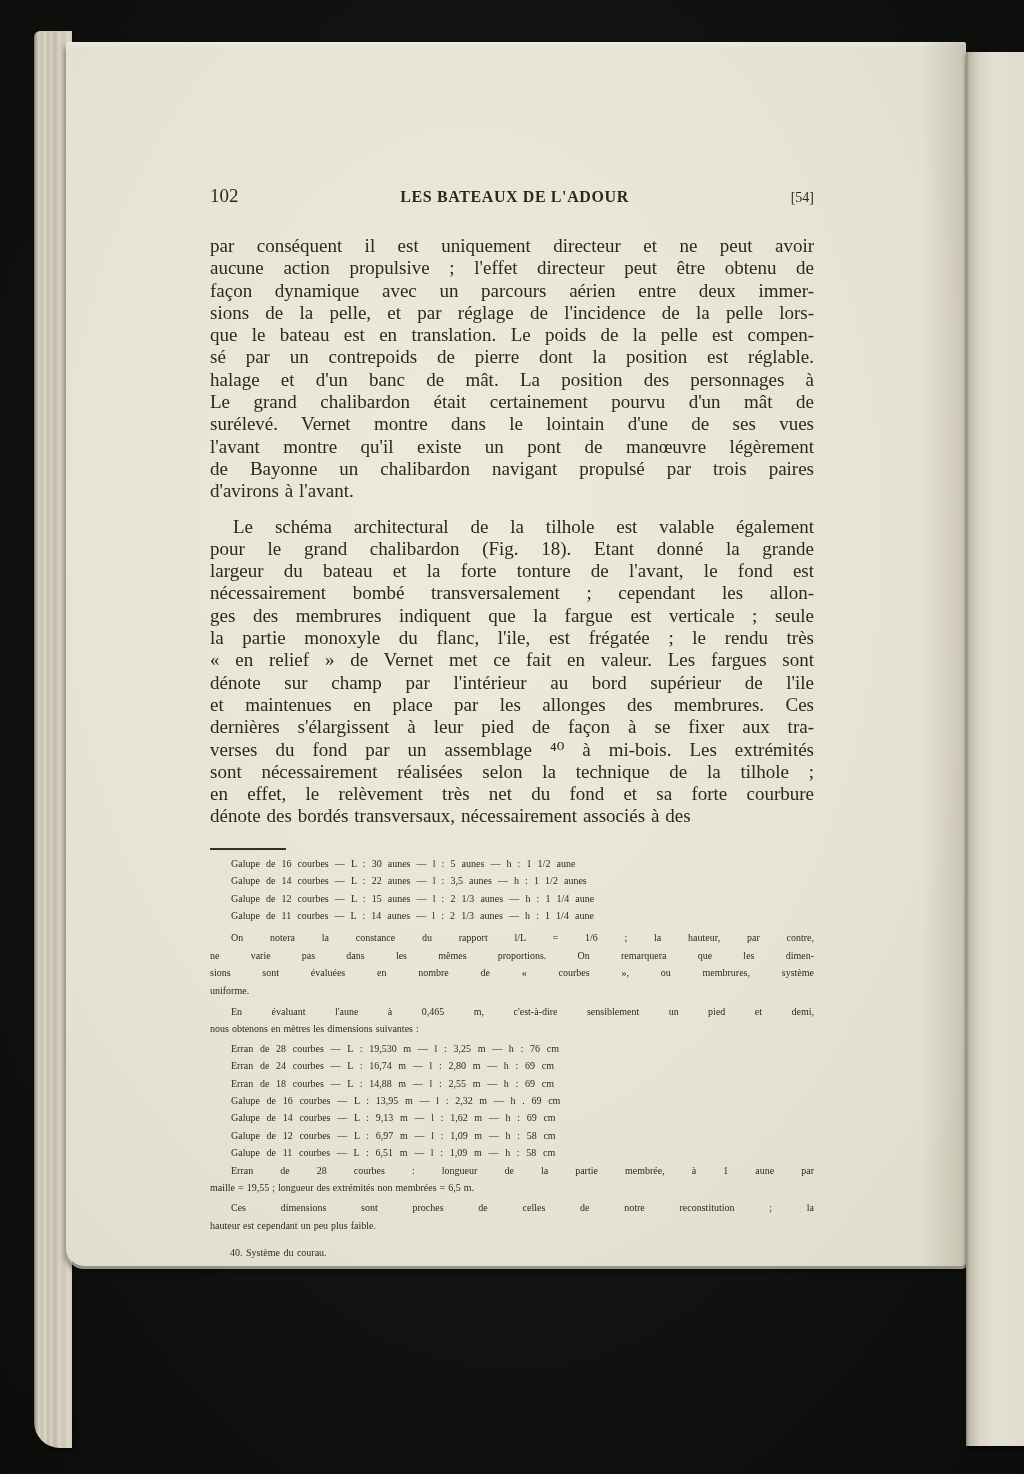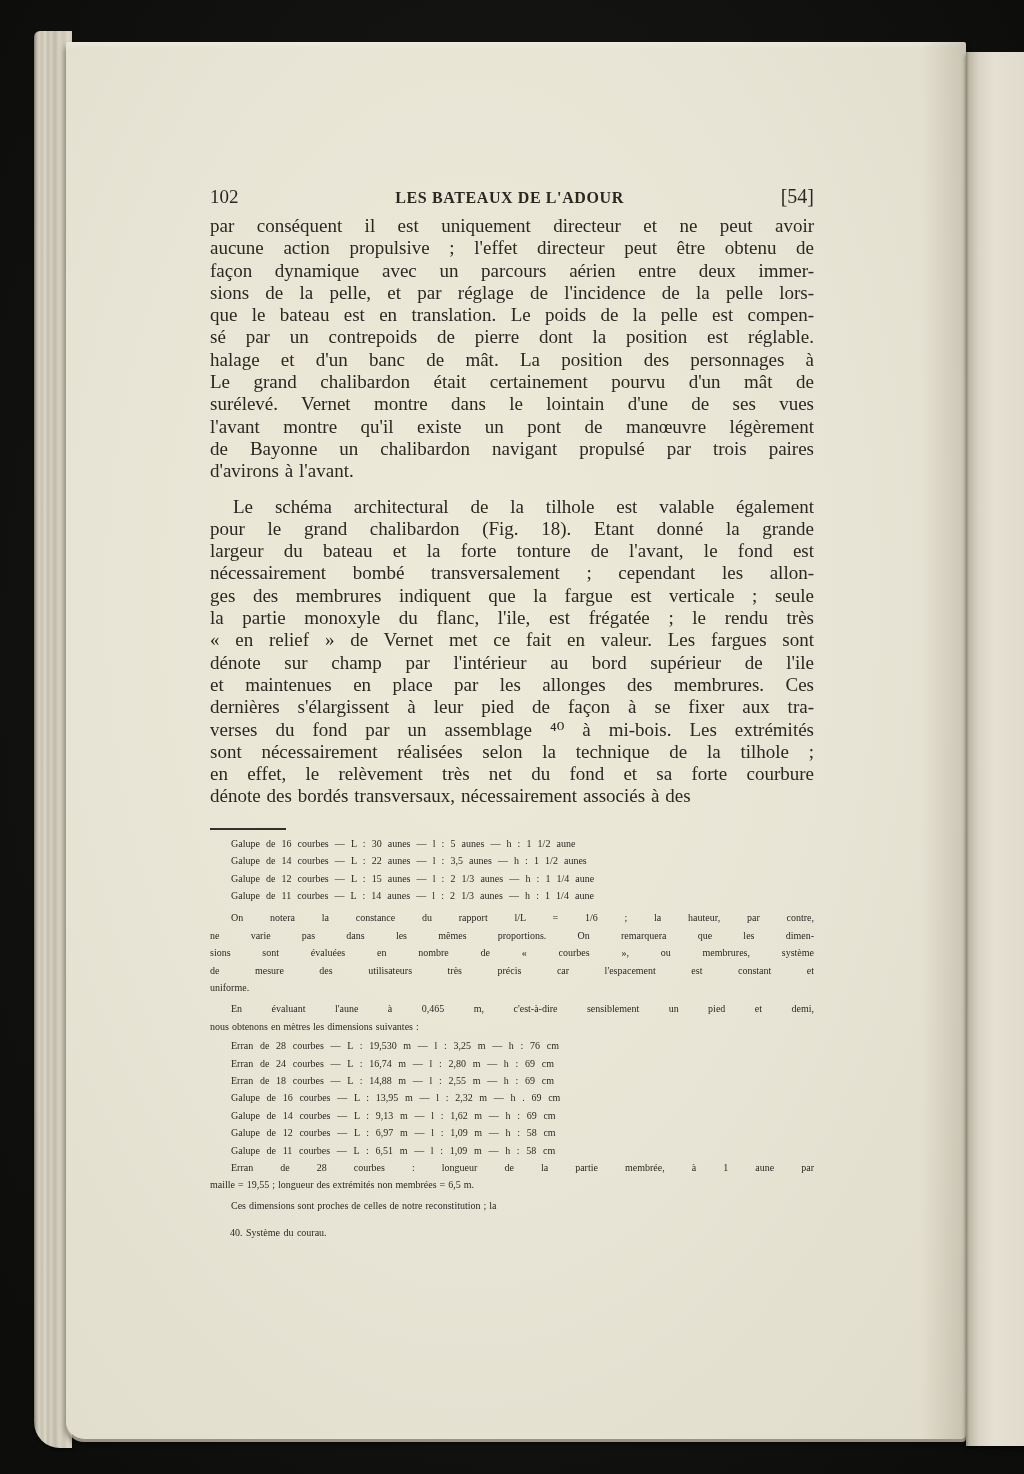--- a/index.html
+++ b/index.html
@@ -18,21 +18,21 @@
     position:absolute;left:34px;top:31px;width:38px;height:1417px;
     border-radius:6px 0 0 26px;
     background:linear-gradient(to right,
       #7e7968 0px,#b3ae9d 2px,#d7d2c2 5px,#c6c1b0 8px,
       #dcd7c7 11px,#c2bdac 14px,#d5d0c0 17px,#bfbaa9 21px,
       #d8d3c3 25px,#cbc6b5 30px,#ddd8c8 34px,#d0cbba 38px);
     box-shadow:0 2px 3px rgba(0,0,0,.5);
   }
   
   .page{
-    position:absolute;left:66px;top:42px;width:900px;height:1397px;
+    position:absolute;left:66px;top:42px;width:900px;height:1224px;
     border-radius:2px 2px 4px 18px;
     background:
       linear-gradient(to right, rgba(0,0,0,0) 95%, rgba(105,96,76,.22) 100%),
       linear-gradient(to bottom, rgba(255,255,255,.25) 0, rgba(255,255,255,0) 6px),
       radial-gradient(ellipse at 45% 40%, #edead9 0%, #e8e4d5 55%, #e0dccb 100%);
     box-shadow:0 3px 0 rgba(190,183,163,.8), 0 5px 6px rgba(0,0,0,.55);
   }
   
   .facing{
     position:absolute;left:966px;top:52px;width:58px;height:1394px;
@@ -42,26 +42,26 @@
   }
   .text-column{
     position:absolute;left:144px;top:143px;width:604px;
     color:#2b2822;
   }
   .running-head{
     display:flex;justify-content:space-between;align-items:baseline;
     height:22px;font-size:19px;
   }
   .running-head .title{font-size:16px;letter-spacing:.6px;font-weight:bold;}
-  .running-head .folio{font-size:20px;}
+  .running-head .folio{font-size:14px;}
   .para{font-size:19px;line-height:22.3px;}
   .para > div{text-align:justify;text-align-last:justify;word-spacing:.06em;}
   .para > div:last-child{text-align-last:left;}
   .indent22 > div:first-child{text-indent:23px;}
-  .p1{margin-top:8px;}
+  .p1{margin-top:28px;}
   .p2{margin-top:13px;}
   .fn-rule{margin-top:20px;width:76px;height:0;border-top:2px solid #34312a;}
   .fn{font-size:10px;line-height:17.4px;}
   .fn.just > div{text-align:justify;text-align-last:justify;word-spacing:.05em;}
   .fn.just > div:last-child{text-align-last:left;}
   .findent > div:first-child{text-indent:21px;}
   .fn.list > div{padding-left:21px;text-align:left;}
   .list-aunes{margin-top:5px;}
   .list-aunes > div{word-spacing:.36em;}
   .list-metres{margin-top:2px;}
@@ -123,21 +123,20 @@
           <div>Galupe de 16 courbes — L : 30 aunes — l : 5 aunes — h : 1 1/2 aune</div>
           <div>Galupe de 14 courbes — L : 22 aunes — l : 3,5 aunes — h : 1 1/2 aunes</div>
           <div>Galupe de 12 courbes — L : 15 aunes — l : 2 1/3 aunes — h : 1 1/4 aune</div>
           <div>Galupe de 11 courbes — L : 14 aunes — l : 2 1/3 aunes — h : 1 1/4 aune</div>
         </div>
 
       <div class="fn just findent g5">
           <div>On notera la constance du rapport l/L = 1/6 ; la hauteur, par contre,</div>
           <div>ne varie pas dans les mêmes proportions. On remarquera que les dimen-</div>
           <div>sions sont évaluées en nombre de « courbes », ou membrures, système</div>
-          <div>de mesure des utilisateurs très précis car l'espacement est constant et</div>
           <div>uniforme.</div>
         </div>
 
       <div class="fn just findent g4">
           <div>En évaluant l'aune à 0,465 m, c'est-à-dire sensiblement un pied et demi,</div>
           <div>nous obtenons en mètres les dimensions suivantes :</div>
         </div>
 
       <div class="fn list list-metres">
           <div>Erran de 28 courbes — L : 19,530 m — l : 3,25 m — h : 76 cm</div>
@@ -149,20 +148,21 @@
           <div>Galupe de 11 courbes — L : 6,51 m — l : 1,09 m — h : 58 cm</div>
         </div>
 
       <div class="fn just findent g0">
           <div>Erran de 28 courbes : longueur de la partie membrée, à 1 aune par</div>
           <div>maille = 19,55 ; longueur des extrémités non membrées = 6,5 m.</div>
         </div>
 
       <div class="fn just findent g3">
           <div>Ces dimensions sont proches de celles de notre reconstitution ; la</div>
+          <div>hauteur est cependant un peu plus faible.</div>
         </div>
 
       <div class="fn note40">
         <span>40. Système du courau.</span>
       </div>
 
     </div>
   </div>
 
   <div class="facing"></div>

